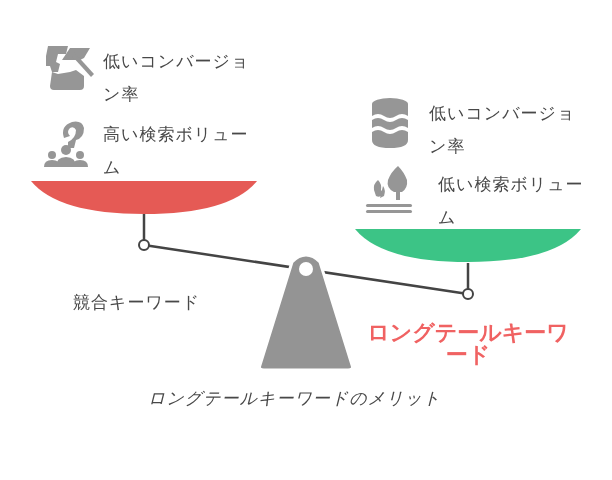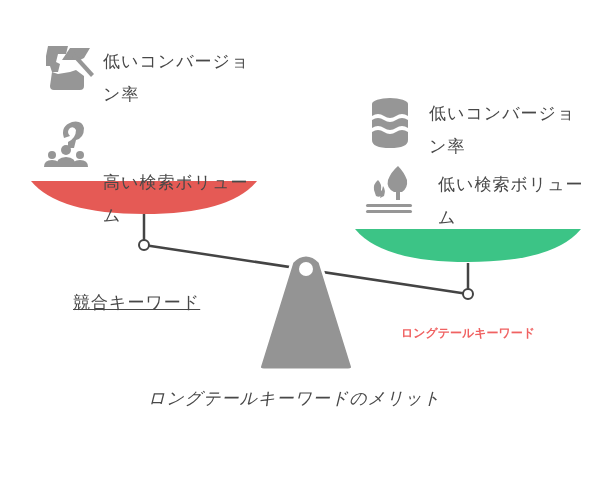--- a/index.html
+++ b/index.html
@@ -1,21 +1,21 @@
 <!DOCTYPE html>
 <html><head>
 <meta charset="utf-8">
 <style>
   html, body { margin: 0; padding: 0; background: #ffffff; }
   body { width: 612px; height: 480px; position: relative; overflow: hidden;
          font-family: "DejaVu Sans", "Liberation Sans", sans-serif; }
   #stage { position: absolute; left: 0; top: 0; width: 612px; height: 480px; }
   .txt { position: absolute; color: #484848; font-size: 17px; line-height: 33px;
          letter-spacing: 1px; white-space: normal; }
-  .red-label { position: absolute; color: #F06262; font-size: 12px; font-weight: bold;
+  .red-label { position: absolute; color: #F06262; font-size: 22px; font-weight: bold;
                line-height: 22px; text-align: center; }
 </style>
 </head>
 <body>
 
 <div id="stage">
   <svg width="612" height="480" viewBox="0 0 612 480" style="position:absolute;left:0;top:0;">
 
     <path d="M31 181 L257 181 Q230 214 144 214 Q58 214 31 181 Z" fill="#E55A55"></path>
 
@@ -60,22 +60,22 @@
     <g fill="#969696">
       <path d="M398 166 Q404 172 407 180 Q408 188 402 192 L400 192 L400 200 L396 200 L396 192 L394 192 Q386 188 388 180 Q391 172 398 166 Z"></path>
       <path d="M378 180 Q382 184 381 190 L384 194 Q380 198 376 196 L374 190 Q373 184 378 180 Z"></path>
       <path d="M383 186 Q386 190 384 196 L380 198 Z"></path>
       <rect x="366" y="204" width="46" height="3" rx="1.5"></rect>
       <rect x="366" y="210" width="46" height="3" rx="1.5"></rect>
     </g>
   </svg>
 
   <div class="txt" style="left:103px; top:45px; width:150px;">低いコンバージョン率</div>
-  <div class="txt" style="left:103px; top:118px; width:150px;margin-top:48px;">高い検索ボリューム</div>
+  <div class="txt" style="left:103px; top:118px; width:150px;">高い検索ボリューム</div>
 
   <div class="txt" style="left:429px; top:97px; width:150px;">低いコンバージョン率</div>
   <div class="txt" style="left:438px; top:168px; width:150px;">低い検索ボリューム</div>
 
-  <div class="txt" style="left:73px; top:286px; width:160px;text-decoration:underline;">競合キーワード</div>
+  <div class="txt" style="left:73px; top:286px; width:160px;">競合キーワード</div>
   <div class="red-label" style="left:362px; top:322px; width:212px;">ロングテールキーワード</div>
 
   <div class="txt" style="left:148px; top:382px; width:340px;font-style:italic;">ロングテールキーワードのメリット</div>
 </div>
 
 </body></html>

